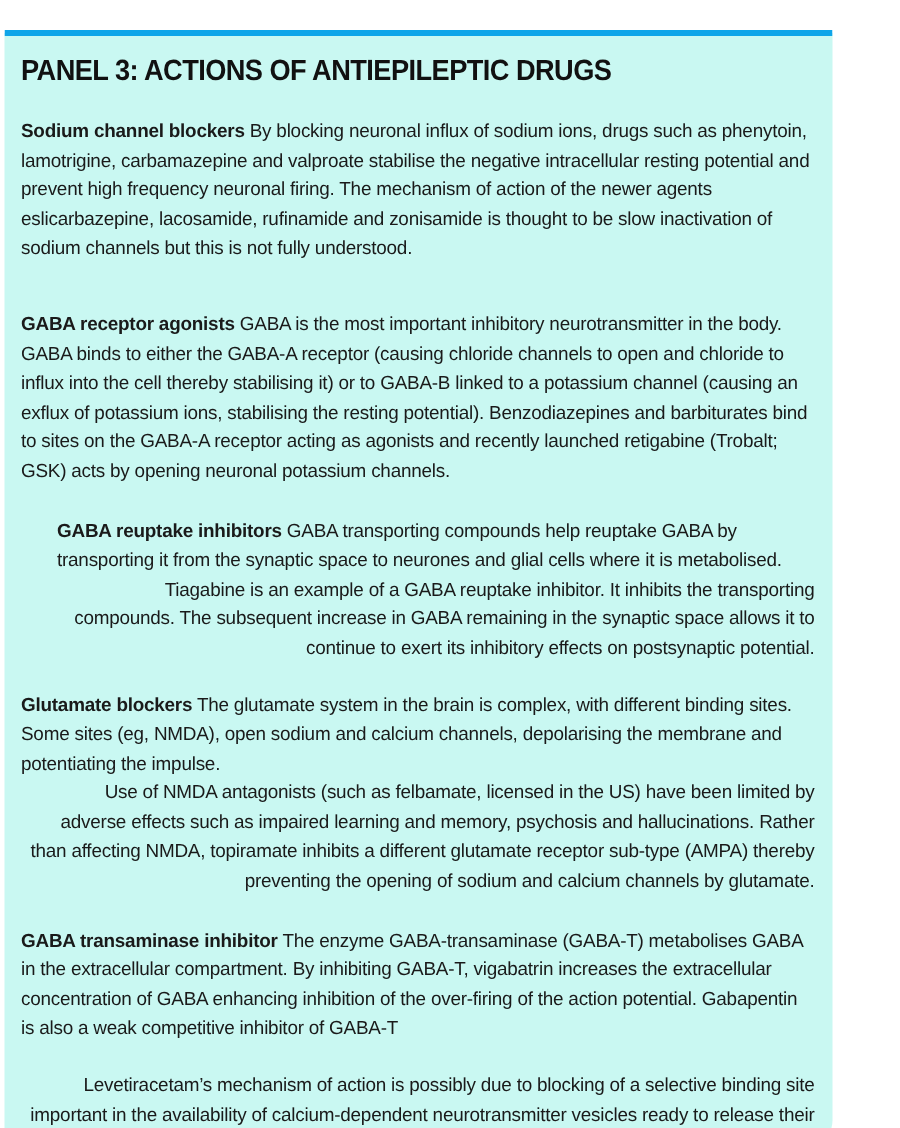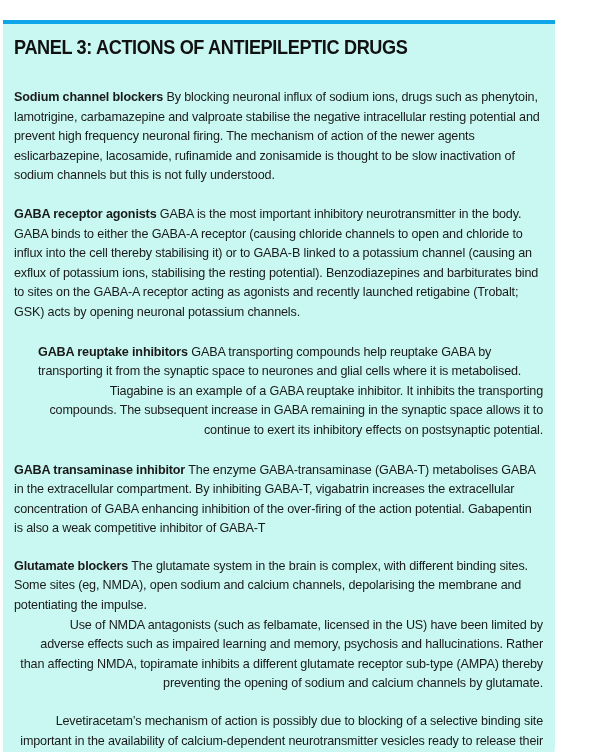--- a/index.html
+++ b/index.html
@@ -47,22 +47,22 @@
     .section p {
       margin: 0;
     }
     .section p.indent {
       text-indent: 20px;
       text-align: right;
     }
     .heading {
       font-weight: bold;
     }
-    #s1 { margin-top: 30px; }
-    #s2 { margin-top: 19px; }
+    #s1 { margin-top: 20px; }
+    #s2 { margin-top: 31px; }
     #s3 { margin-top: 20px; margin-left: 24px; }
     #s4 { margin-top: 20px; }
     #s5 { margin-top: 18px; }
     #s6 { margin-top: 18px; }
   </style>
 </head>
 <body>
 
 <div class="panel">
   <h1 class="panel-title">PANEL 3: ACTIONS OF ANTIEPILEPTIC DRUGS</h1>
@@ -73,25 +73,25 @@
 
   <div class="section" id="s2">
     <p><span class="heading">GABA receptor agonists</span> <span>GABA is the most important inhibitory neurotransmitter in the body. GABA binds to either the GABA-A receptor (causing chloride channels to open and chloride to influx into the cell thereby stabilising it) or to GABA-B linked to a potassium channel (causing an exflux of potassium ions, stabilising the resting potential). Benzodiazepines and barbiturates bind to sites on the GABA-A receptor acting as agonists and recently launched retigabine (Trobalt; GSK) acts by opening neuronal potassium channels.</span></p>
   </div>
 
   <div class="section" id="s3">
     <p><span class="heading">GABA reuptake inhibitors</span> <span>GABA transporting compounds help reuptake GABA by transporting it from the synaptic space to neurones and glial cells where it is metabolised.</span></p>
     <p class="indent">Tiagabine is an example of a GABA reuptake inhibitor. It inhibits the transporting compounds. The subsequent increase in GABA remaining in the synaptic space allows it to continue to exert its inhibitory effects on postsynaptic potential.</p>
   </div>
 
-  <div class="section" id="s4">
-    <p><span class="heading">GABA transaminase inhibitor</span> <span>The enzyme GABA-transaminase (GABA-T) metabolises GABA in the extracellular compartment. By inhibiting GABA-T, vigabatrin increases the extracellular concentration of GABA enhancing inhibition of the over-firing of the action potential. Gabapentin is also a weak competitive inhibitor of GABA-T</span></p>
-  </div>
-
   <div class="section" id="s5">
     <p><span class="heading">Glutamate blockers</span> <span>The glutamate system in the brain is complex, with different binding sites. Some sites (eg, NMDA), open sodium and calcium channels, depolarising the membrane and potentiating the impulse.</span></p>
     <p class="indent">Use of NMDA antagonists (such as felbamate, licensed in the US) have been limited by adverse effects such as impaired learning and memory, psychosis and hallucinations. Rather than affecting NMDA, topiramate inhibits a different glutamate receptor sub-type (AMPA) thereby preventing the opening of sodium and calcium channels by glutamate.</p>
+  </div>
+
+  <div class="section" id="s4">
+    <p><span class="heading">GABA transaminase inhibitor</span> <span>The enzyme GABA-transaminase (GABA-T) metabolises GABA in the extracellular compartment. By inhibiting GABA-T, vigabatrin increases the extracellular concentration of GABA enhancing inhibition of the over-firing of the action potential. Gabapentin is also a weak competitive inhibitor of GABA-T</span></p>
   </div>
 
   <div class="section" id="s6">
     <p class="indent">Levetiracetam’s mechanism of action is possibly due to blocking of a selective binding site important in the availability of calcium-dependent neurotransmitter vesicles ready to release their contents. This antagonism results in decreased action potential dependent neurotransmission. It also inhibits calcium release from stores.</p>
   </div>
 </div>
 
 </body></html>

